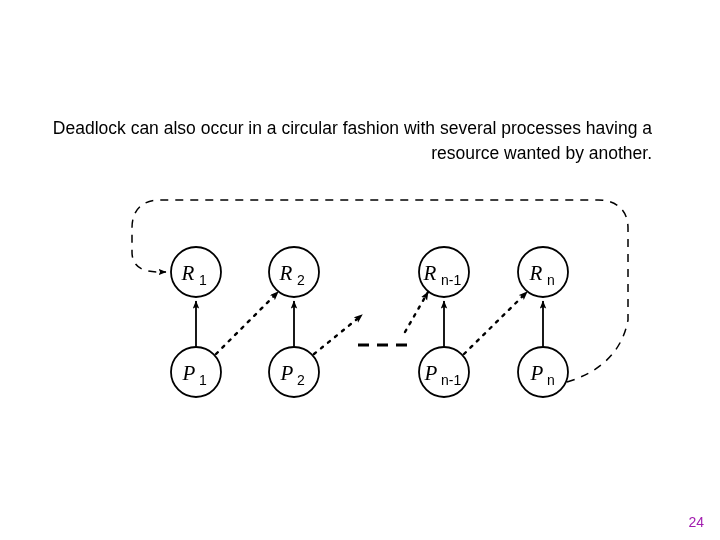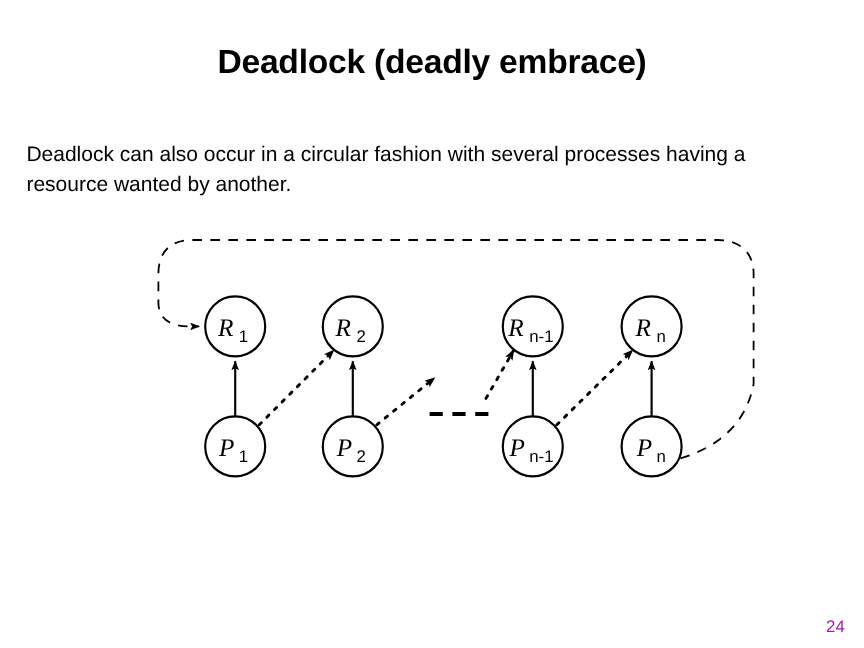--- a/index.html
+++ b/index.html
@@ -32,20 +32,21 @@
     color: #000000;
   }
   .slide-body {
     position: absolute;
     left: 22px;
     top: 116px;
     width: 630px;
     font-size: 17.5px;
     line-height: 1.45;
     color: #000000;
+    text-align: right;
   }
   .diagram {
     position: absolute;
     left: 0;
     top: 0;
     width: 720px;
     height: 540px;
     pointer-events: none;
   }
   .diagram svg {
@@ -69,21 +70,20 @@
     bottom: 10px;
     font-size: 14px;
     color: #a21caf;
   }
 </style>
 </head>
 <body>
 
 <div class="slide">
 
-  <div class="slide-title">Deadlock (deadly embrace)</div>
 
   <div class="slide-body">Deadlock can also occur in a circular fashion with several processes having a resource wanted by another.</div>
 
   <div class="diagram">
     <svg width="720" height="540" viewBox="0 0 720 540" xmlns="http://www.w3.org/2000/svg">
       <defs>
         <marker id="arrowSolid" markerWidth="9" markerHeight="9" refX="7.5" refY="3.2" orient="auto" markerUnits="userSpaceOnUse">
           <path d="M0,0 L8,3.2 L0,6.4 L1.6,3.2 Z" fill="#000000"></path>
         </marker>
         <marker id="arrowDot" markerWidth="10" markerHeight="10" refX="8" refY="3.5" orient="auto" markerUnits="userSpaceOnUse">

